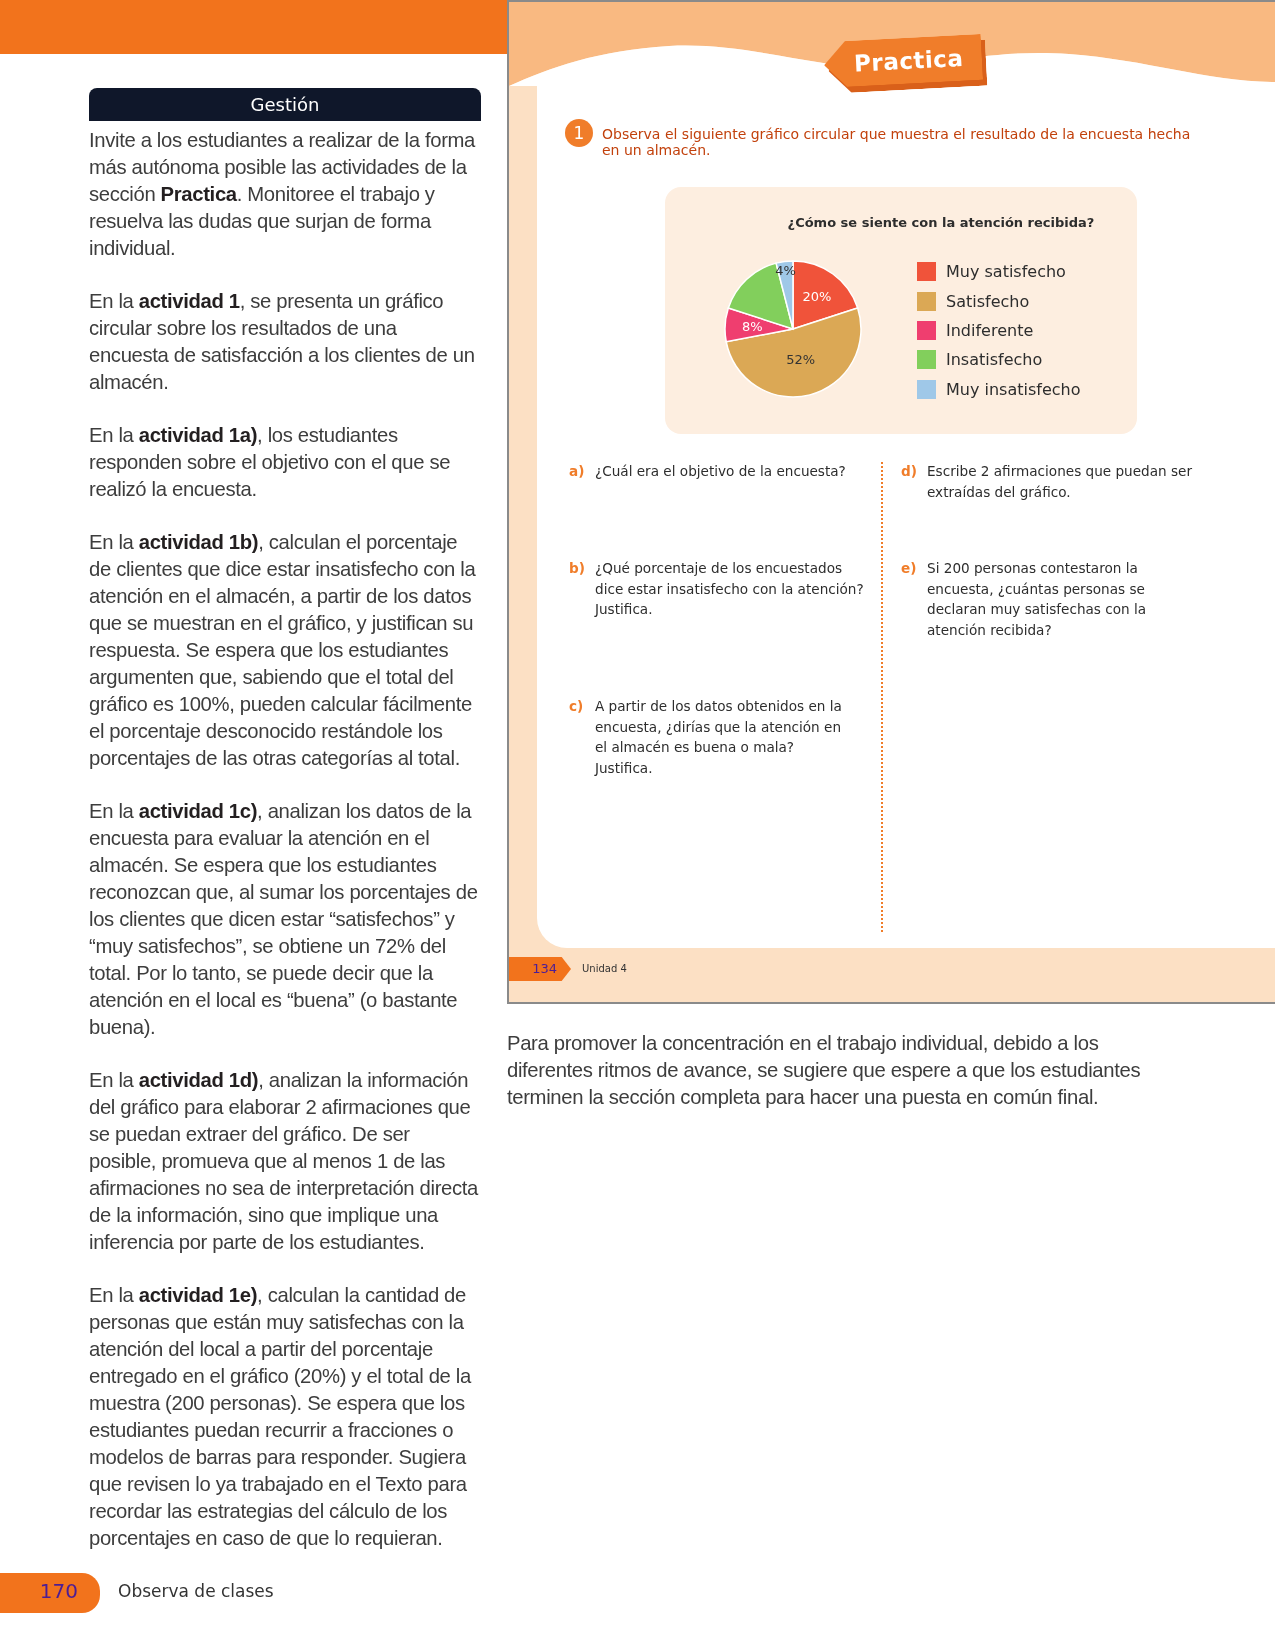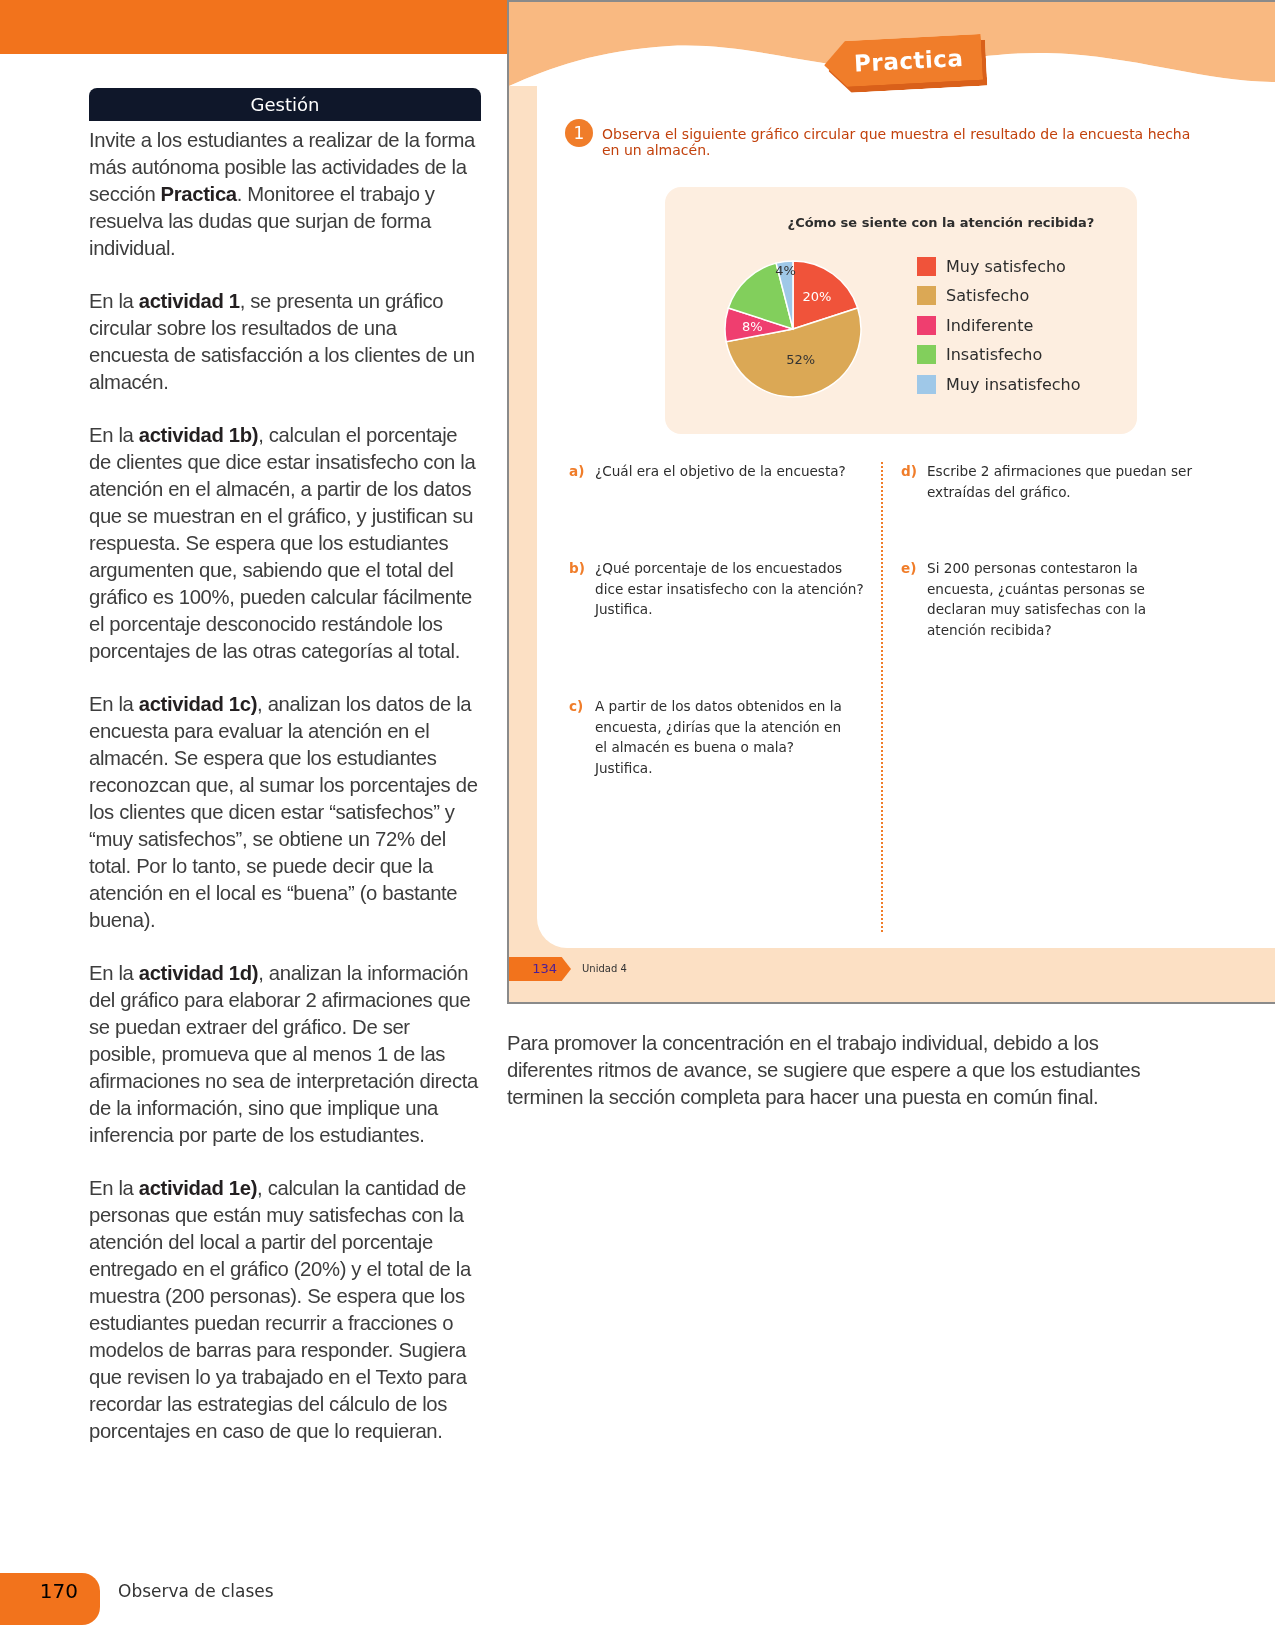--- a/index.html
+++ b/index.html
@@ -34,53 +34,54 @@
   .q-num { position: absolute; left: 56px; top: 117px; width: 28px; height: 28px; border-radius: 50%; background: #f07d2a;
     color: #fff; font-family: "DejaVu Sans", sans-serif; font-size: 17px; text-align: center; line-height: 28px; }
   .q-text { position: absolute; left: 93px; top: 124px; width: 600px; font-family: "DejaVu Sans", sans-serif;
     font-size: 14px; line-height: 16px; color: #c2410c; }
 
   .chart-panel { position: absolute; left: 148px; top: 185px; width: 472px; height: 247px; background: #fdeee0; border-radius: 16px; margin-left: 8px; }
   .chart-title { position: absolute; left: 0; width: 100%; top: 28px; text-align: center; padding-left: 80px;
     font-family: "DejaVu Sans", sans-serif; font-weight: bold; font-size: 13px; color: #2d2d2d; }
   .chart-panel svg { position: absolute; left: 0; top: 0; }
   .legend { position: absolute; left: 252px; top: 70px; }
-  .legend-item { display: flex; height: 29.4px; }
+  .legend-item { display: flex; align-items: center; height: 29.4px; }
   .legend-swatch { width: 19px; height: 19px; margin-right: 10px; }
   .legend-label { font-family: "DejaVu Sans", sans-serif; font-size: 16px; color: #2d2d2d; }
 
   .item { position: absolute; font-family: "DejaVu Sans", sans-serif; font-size: 13.6px; line-height: 20.5px; color: #2d2d2d; }
   .item .letter { position: absolute; left: 0; top: 0; color: #f07d2a; font-weight: bold; }
   .item .txt { display: block; padding-left: 26px; }
   .divider { position: absolute; left: 372px; top: 460px; height: 470px; border-left: 2px dotted #f07d2a; }
 
   .page-tab { position: absolute; left: 0; top: 955px; width: 62px; height: 24px; background: #f2731c;
     clip-path: polygon(0 0, 85% 0, 100% 50%, 85% 100%, 0 100%); color: #4c1d95; font-family: "DejaVu Sans", sans-serif;
     font-size: 13px; line-height: 24px; text-align: right; padding-right: 14px; }
   .unit-label { position: absolute; left: 73px; top: 955px; font-family: "DejaVu Sans", sans-serif; font-size: 10px; line-height: 24px; color: #333; }
 
   .bottom-para { position: absolute; left: 507px; top: 1030px; width: 660px; font-family: "Liberation Sans", sans-serif;
     font-size: 20.3px; line-height: 27px; color: #3d3d3d; letter-spacing: -0.35px; }
 
-  .footer-tab { position: absolute; left: 0; top: 1573px; width: 100px; height: 52px; background: #f2731c;
-    border-radius: 0 18px 18px 0; color: #000000; font-family: "DejaVu Sans", sans-serif; font-size: 20px;
+  .footer-tab { position: absolute; left: 0; top: 1573px; width: 100px; height: 40px; background: #f2731c;
+    border-radius: 0 18px 18px 0; color: #4c1d95; font-family: "DejaVu Sans", sans-serif; font-size: 20px;
     line-height: 36px; text-align: right; padding-right: 22px; }
   .footer-label { position: absolute; left: 118px; top: 1573px; line-height: 36px; font-family: "DejaVu Sans", sans-serif;
     font-size: 17px; color: #333; }
 </style>
 </head>
 <body>
 
 <div class="top-bar"></div>
 
 <div class="left-col">
   <div class="gestion-header">Gestión</div>
   <div id="left-paras">
       <p class="first"><span>Invite a los estudiantes a realizar de la forma más autónoma posible las actividades de la sección </span><b>Practica</b><span>. Monitoree el trabajo y resuelva las dudas que surjan de forma individual.</span></p>
       <p><span>En la </span><b>actividad 1</b><span>, se presenta un gráfico circular sobre los resultados de una encuesta de satisfacción a los clientes de un almacén.</span></p>
+      <p><span>En la </span><b>actividad 1a)</b><span>, los estudiantes responden sobre el objetivo con el que se realizó la encuesta.</span></p>
       <p><span>En la </span><b>actividad 1b)</b><span>, calculan el porcentaje de clientes que dice estar insatisfecho con la atención en el almacén, a partir de los datos que se muestran en el gráfico, y justifican su respuesta. Se espera que los estudiantes argumenten que, sabiendo que el total del gráfico es 100%, pueden calcular fácilmente el porcentaje desconocido restándole los porcentajes de las otras categorías al total.</span></p>
       <p><span>En la </span><b>actividad 1c)</b><span>, analizan los datos de la encuesta para evaluar la atención en el almacén. Se espera que los estudiantes reconozcan que, al sumar los porcentajes de los clientes que dicen estar “satisfechos” y “muy satisfechos”, se obtiene un 72% del total. Por lo tanto, se puede decir que la atención en el local es “buena” (o bastante buena).</span></p>
       <p><span>En la </span><b>actividad 1d)</b><span>, analizan la información del gráfico para elaborar 2 afirmaciones que se puedan extraer del gráfico. De ser posible, promueva que al menos 1 de las afirmaciones no sea de interpretación directa de la información, sino que implique una inferencia por parte de los estudiantes.</span></p>
       <p><span>En la </span><b>actividad 1e)</b><span>, calculan la cantidad de personas que están muy satisfechas con la atención del local a partir del porcentaje entregado en el gráfico (20%) y el total de la muestra (200 personas). Se espera que los estudiantes puedan recurrir a fracciones o modelos de barras para responder. Sugiera que revisen lo ya trabajado en el Texto para recordar las estrategias del cálculo de los porcentajes en caso de que lo requieran.</span></p>
     </div>
 </div>
 
 <div class="practice">
   <svg class="wave" width="768" height="120">
     <path d="M0 0 H768 V80 C700 80 640 58 560 52 C480 46 420 66 380 66 C300 66 240 40 160 44 C90 48 40 66 0 84 Z" fill="#f9b981"></path>

